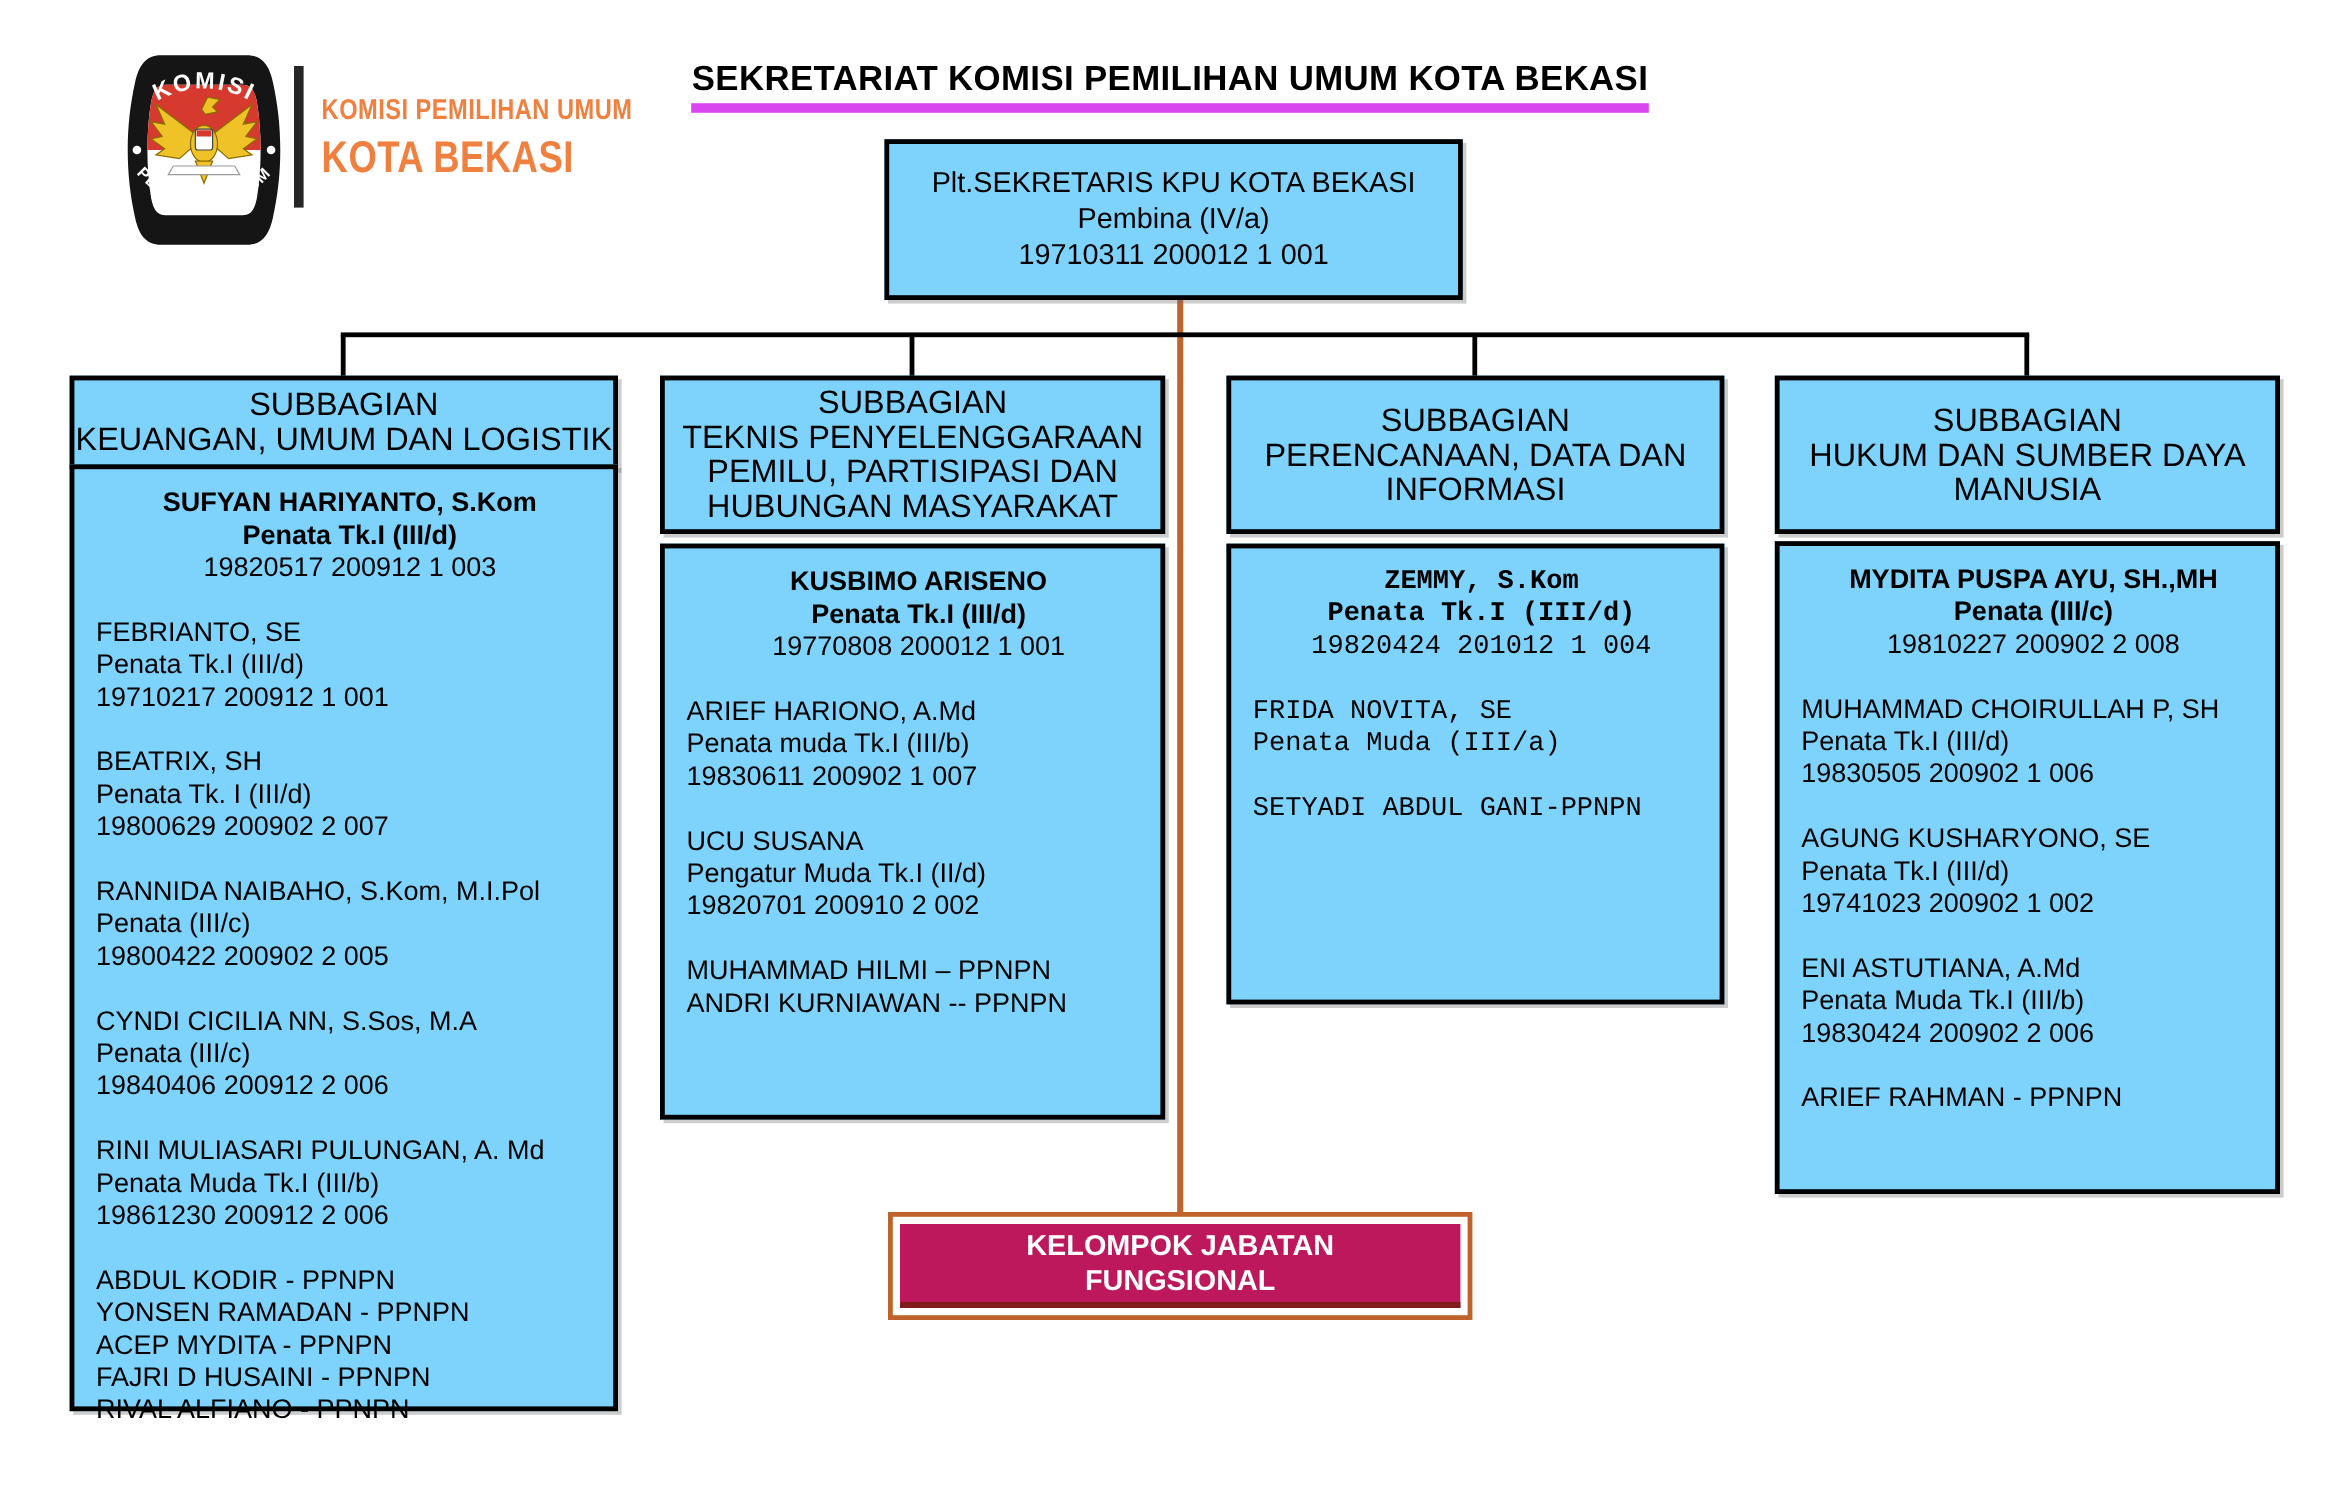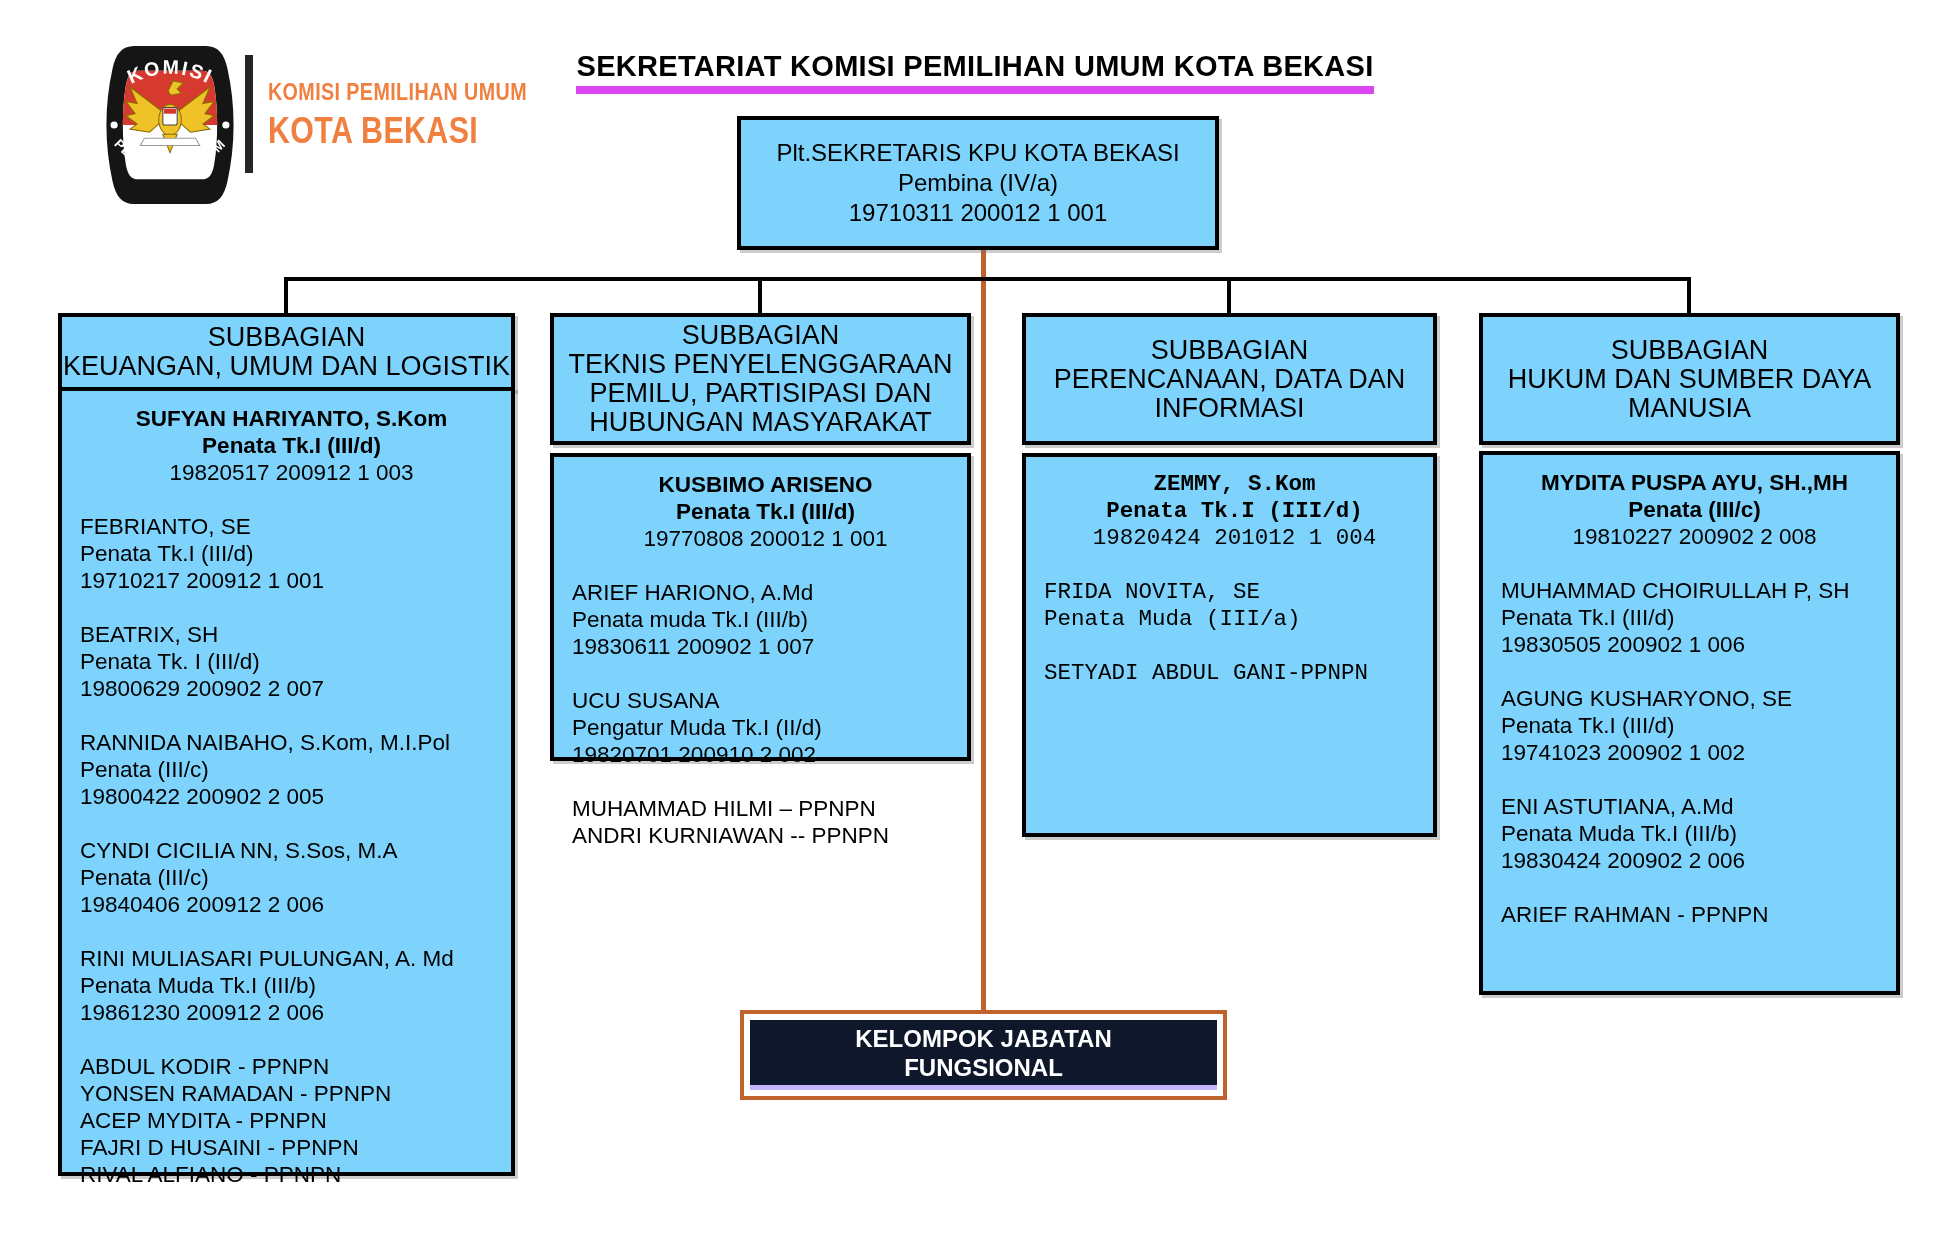--- a/index.html
+++ b/index.html
@@ -29,39 +29,39 @@
             font-size:24px; line-height:30px; }
   .hbox { display:flex; flex-direction:column; justify-content:center;
           text-align:center; font-size:27px; line-height:29px; }
   .h1 { left:58px;   top:313px; width:457px; height:78px;  }
   .h2 { left:550px;  top:313px; width:421px; height:132px; }
   .h3 { left:1022px; top:313px; width:415px; height:132px; }
   .h4 { left:1479px; top:313px; width:421px; height:132px; }
 
   .sbox { font-size:22.5px; line-height:27px; padding:14px 8px 0 18px; }
   .s1 { left:58px;   top:387px; width:457px; height:789px; }
-  .s2 { left:550px;  top:453px; width:421px; height:308px; }
+  .s2 { left:550px;  top:453px; width:421px; height:480px; }
   .s3 { left:1022px; top:453px; width:415px; height:384px;font-family:Liberation Mono, monospace; }
   .s4 { left:1479px; top:451px; width:421px; height:544px; }
 
   .entry { margin-bottom:27px; }
   .entry-head { text-align:center; }
   .bold { font-weight:bold; }
 
   
   .conn { position:absolute; background:#000; }
   .conn-h { left:284px; top:277px; width:1407px; height:4px; }
   .stub  { width:4px; top:279px; height:36px; }
   .stub1 { left:284px; } .stub2 { left:758px; } .stub3 { left:1227px; } .stub4 { left:1687px; }
   .conn-orange { position:absolute; left:981px; top:248px; width:5px; height:764px; background:#C0622B; }
 
   
   .func-outer { position:absolute; left:740px; top:1010px; width:487px; height:90px;
                 border:4px solid #C0622B; background:#fff; padding:6px; }
-  .func-inner { width:100%; height:100%; background:#0f172a; border-bottom:5px solid #c4b5fd;
+  .func-inner { width:100%; height:100%; background:#be185d; border-bottom:5px solid #7f1d1d;
                 color:#fff; font-weight:bold; font-size:24px; line-height:29px;
                 display:flex; flex-direction:column; justify-content:center; text-align:center; }
 </style>
 </head>
 <body>
 
 <div class="canvas">
 
   <svg class="logo-svg" width="134" height="162" viewBox="0 0 130 158">
     <path d="M30,2 H100 C112,2 118,10 121,24 C125,42 127,60 127,79 C127,98 125,116 121,134 C118,148 112,156 100,156 H30 C18,156 12,148 9,134 C5,116 3,98 3,79 C3,60 5,42 9,24 C12,10 18,2 30,2 Z" fill="#151515"></path>

